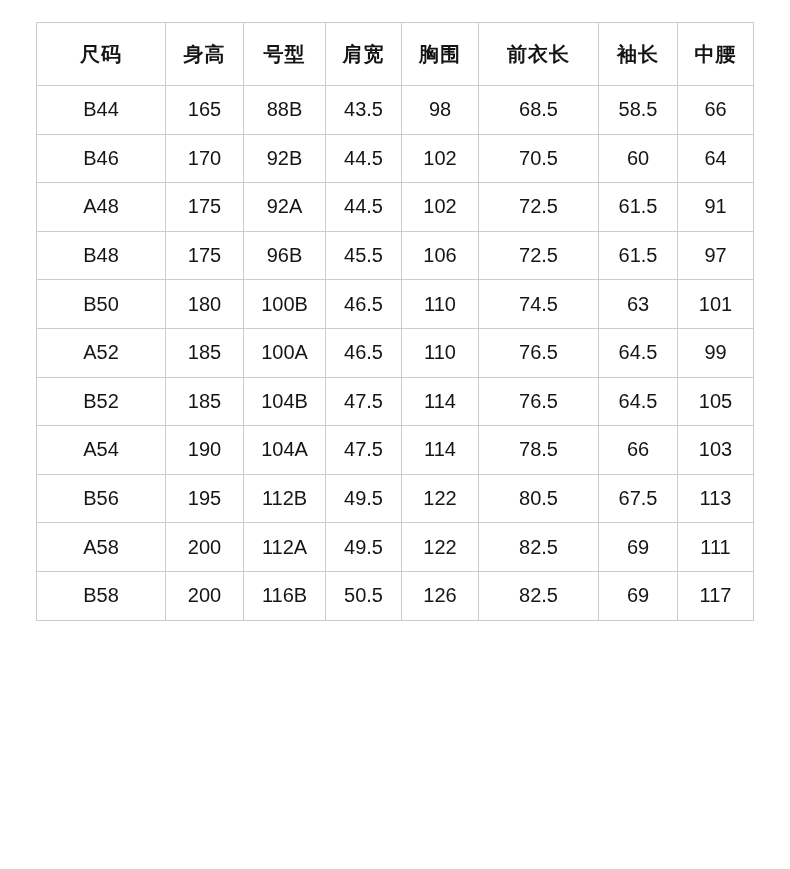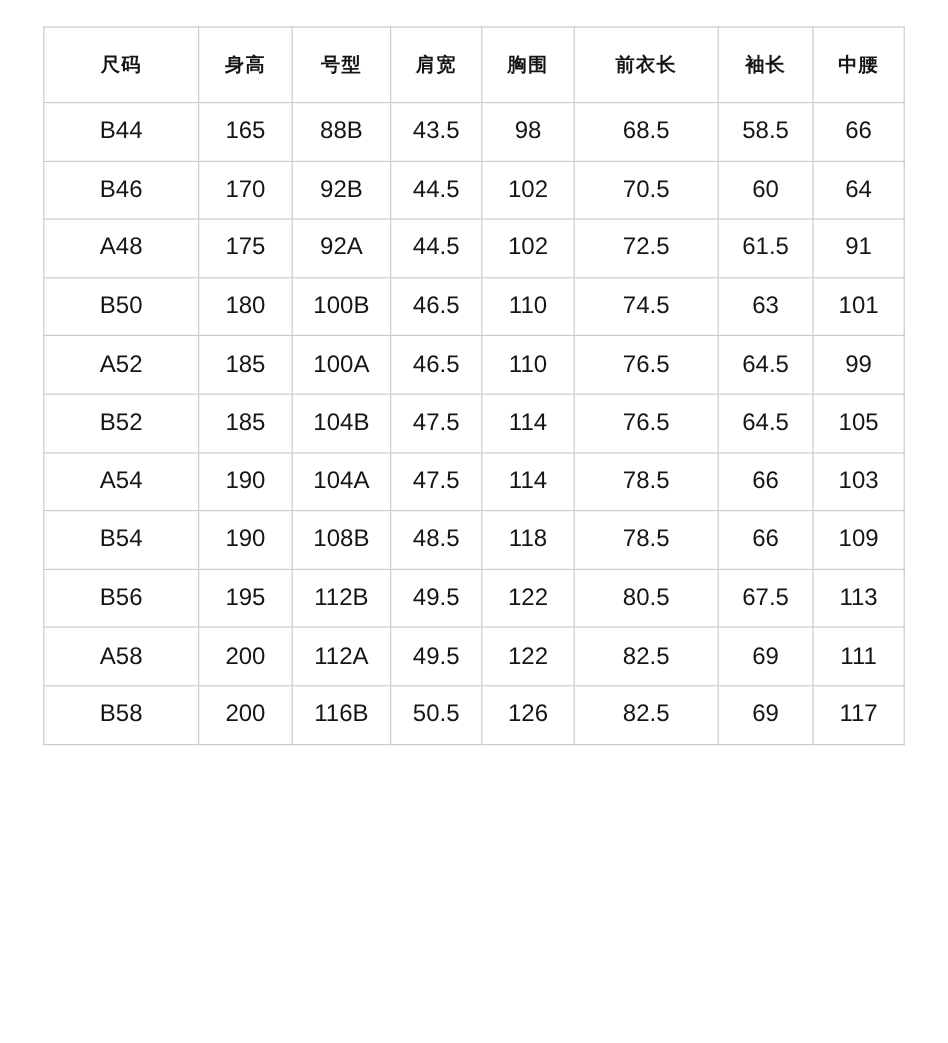--- a/index.html
+++ b/index.html
@@ -29,21 +29,21 @@
     border: 1px solid #cccccc;
     text-align: center;
     vertical-align: middle;
     padding: 0;
     background: #ffffff;
     overflow: hidden;
     white-space: nowrap;
   }
   table.size-chart th {
     height: 62px;
-    font-size: 16px;
+    font-size: 20px;
     font-weight: bold;
     letter-spacing: 1px;
   }
   table.size-chart td {
     height: 47.6px;
     font-size: 20px;
     font-weight: normal;
   }
 </style>
 </head>
@@ -98,20 +98,30 @@
           <td>A48</td>
           <td>175</td>
           <td>92A</td>
           <td>44.5</td>
           <td>102</td>
           <td>72.5</td>
           <td>61.5</td>
           <td>91</td>
         </tr>
         <tr>
+          <td>B48</td>
+          <td>175</td>
+          <td>96B</td>
+          <td>45.5</td>
+          <td>106</td>
+          <td>72.5</td>
+          <td>61.5</td>
+          <td>97</td>
+        </tr>
+        <tr>
           <td>B50</td>
           <td>180</td>
           <td>100B</td>
           <td>46.5</td>
           <td>110</td>
           <td>74.5</td>
           <td>63</td>
           <td>101</td>
         </tr>
         <tr>
@@ -138,30 +148,20 @@
           <td>A54</td>
           <td>190</td>
           <td>104A</td>
           <td>47.5</td>
           <td>114</td>
           <td>78.5</td>
           <td>66</td>
           <td>103</td>
         </tr>
         <tr>
-          <td>B54</td>
-          <td>190</td>
-          <td>108B</td>
-          <td>48.5</td>
-          <td>118</td>
-          <td>78.5</td>
-          <td>66</td>
-          <td>109</td>
-        </tr>
-        <tr>
           <td>B56</td>
           <td>195</td>
           <td>112B</td>
           <td>49.5</td>
           <td>122</td>
           <td>80.5</td>
           <td>67.5</td>
           <td>113</td>
         </tr>
         <tr>

